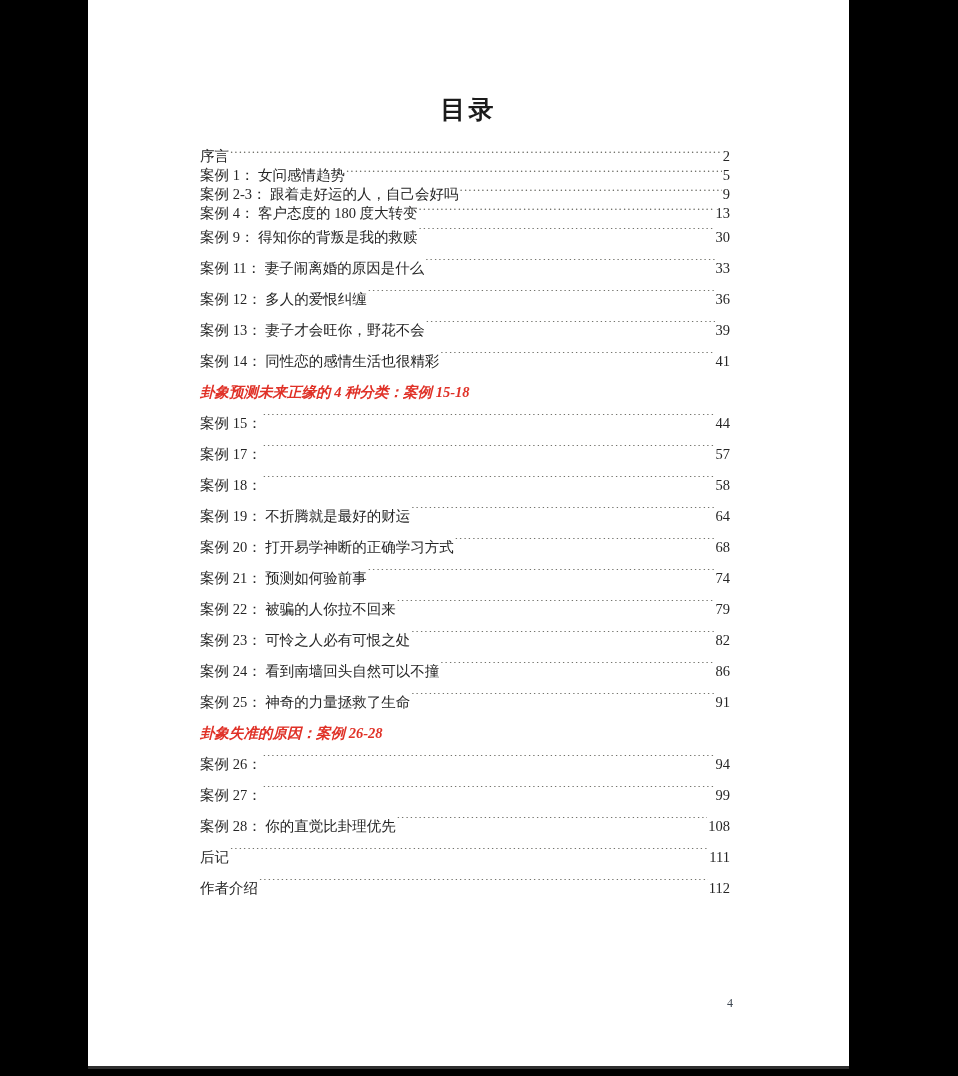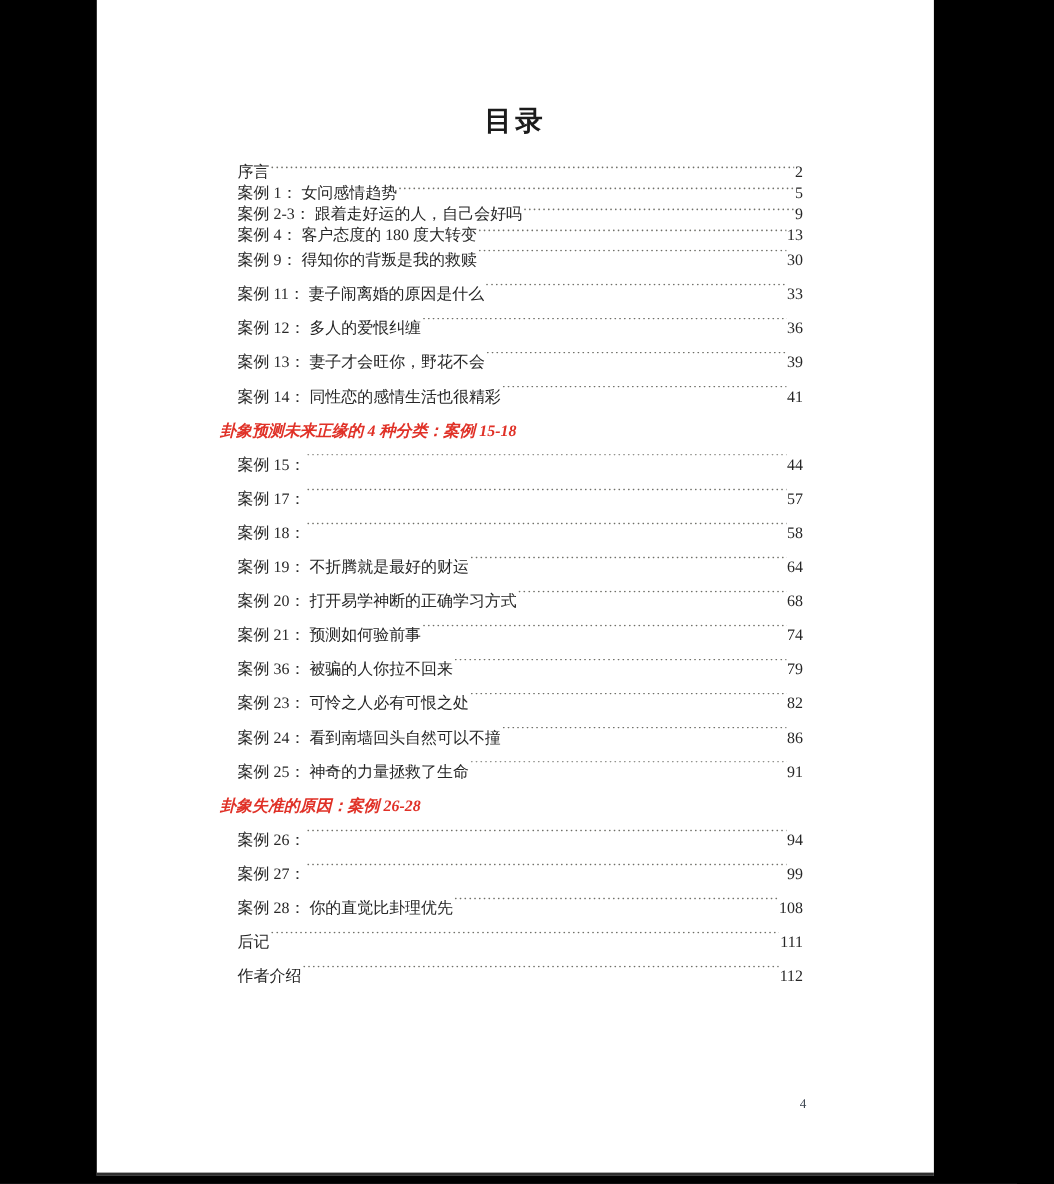--- a/index.html
+++ b/index.html
@@ -74,21 +74,20 @@
     white-space: nowrap;
   }
 
   
   .toc-row.tight  { height: 19px; line-height: 19px; }
   .toc-row.loose  { height: 31px; line-height: 31px; }
 
   .toc-label {
     flex: 0 0 auto;
     font-family: "Liberation Serif", "DejaVu Serif", serif;
-    margin-left: 16px;
   }
 
   .toc-dots {
     flex: 1 1 auto;
     min-width: 6px;
     overflow: hidden;
     margin: 0 1px;
     position: relative;
     height: 1em;
   }
@@ -219,21 +218,21 @@
             <span class="toc-label">案例 20： 打开易学神断的正确学习方式</span>
             <span class="toc-dots"></span>
             <span class="toc-page">68</span>
           </div>
           <div class="toc-row loose">
             <span class="toc-label">案例 21： 预测如何验前事</span>
             <span class="toc-dots"></span>
             <span class="toc-page">74</span>
           </div>
           <div class="toc-row loose">
-            <span class="toc-label">案例 36： 被骗的人你拉不回来</span>
+            <span class="toc-label">案例 22： 被骗的人你拉不回来</span>
             <span class="toc-dots"></span>
             <span class="toc-page">79</span>
           </div>
           <div class="toc-row loose">
             <span class="toc-label">案例 23： 可怜之人必有可恨之处</span>
             <span class="toc-dots"></span>
             <span class="toc-page">82</span>
           </div>
           <div class="toc-row loose">
             <span class="toc-label">案例 24： 看到南墙回头自然可以不撞</span>

